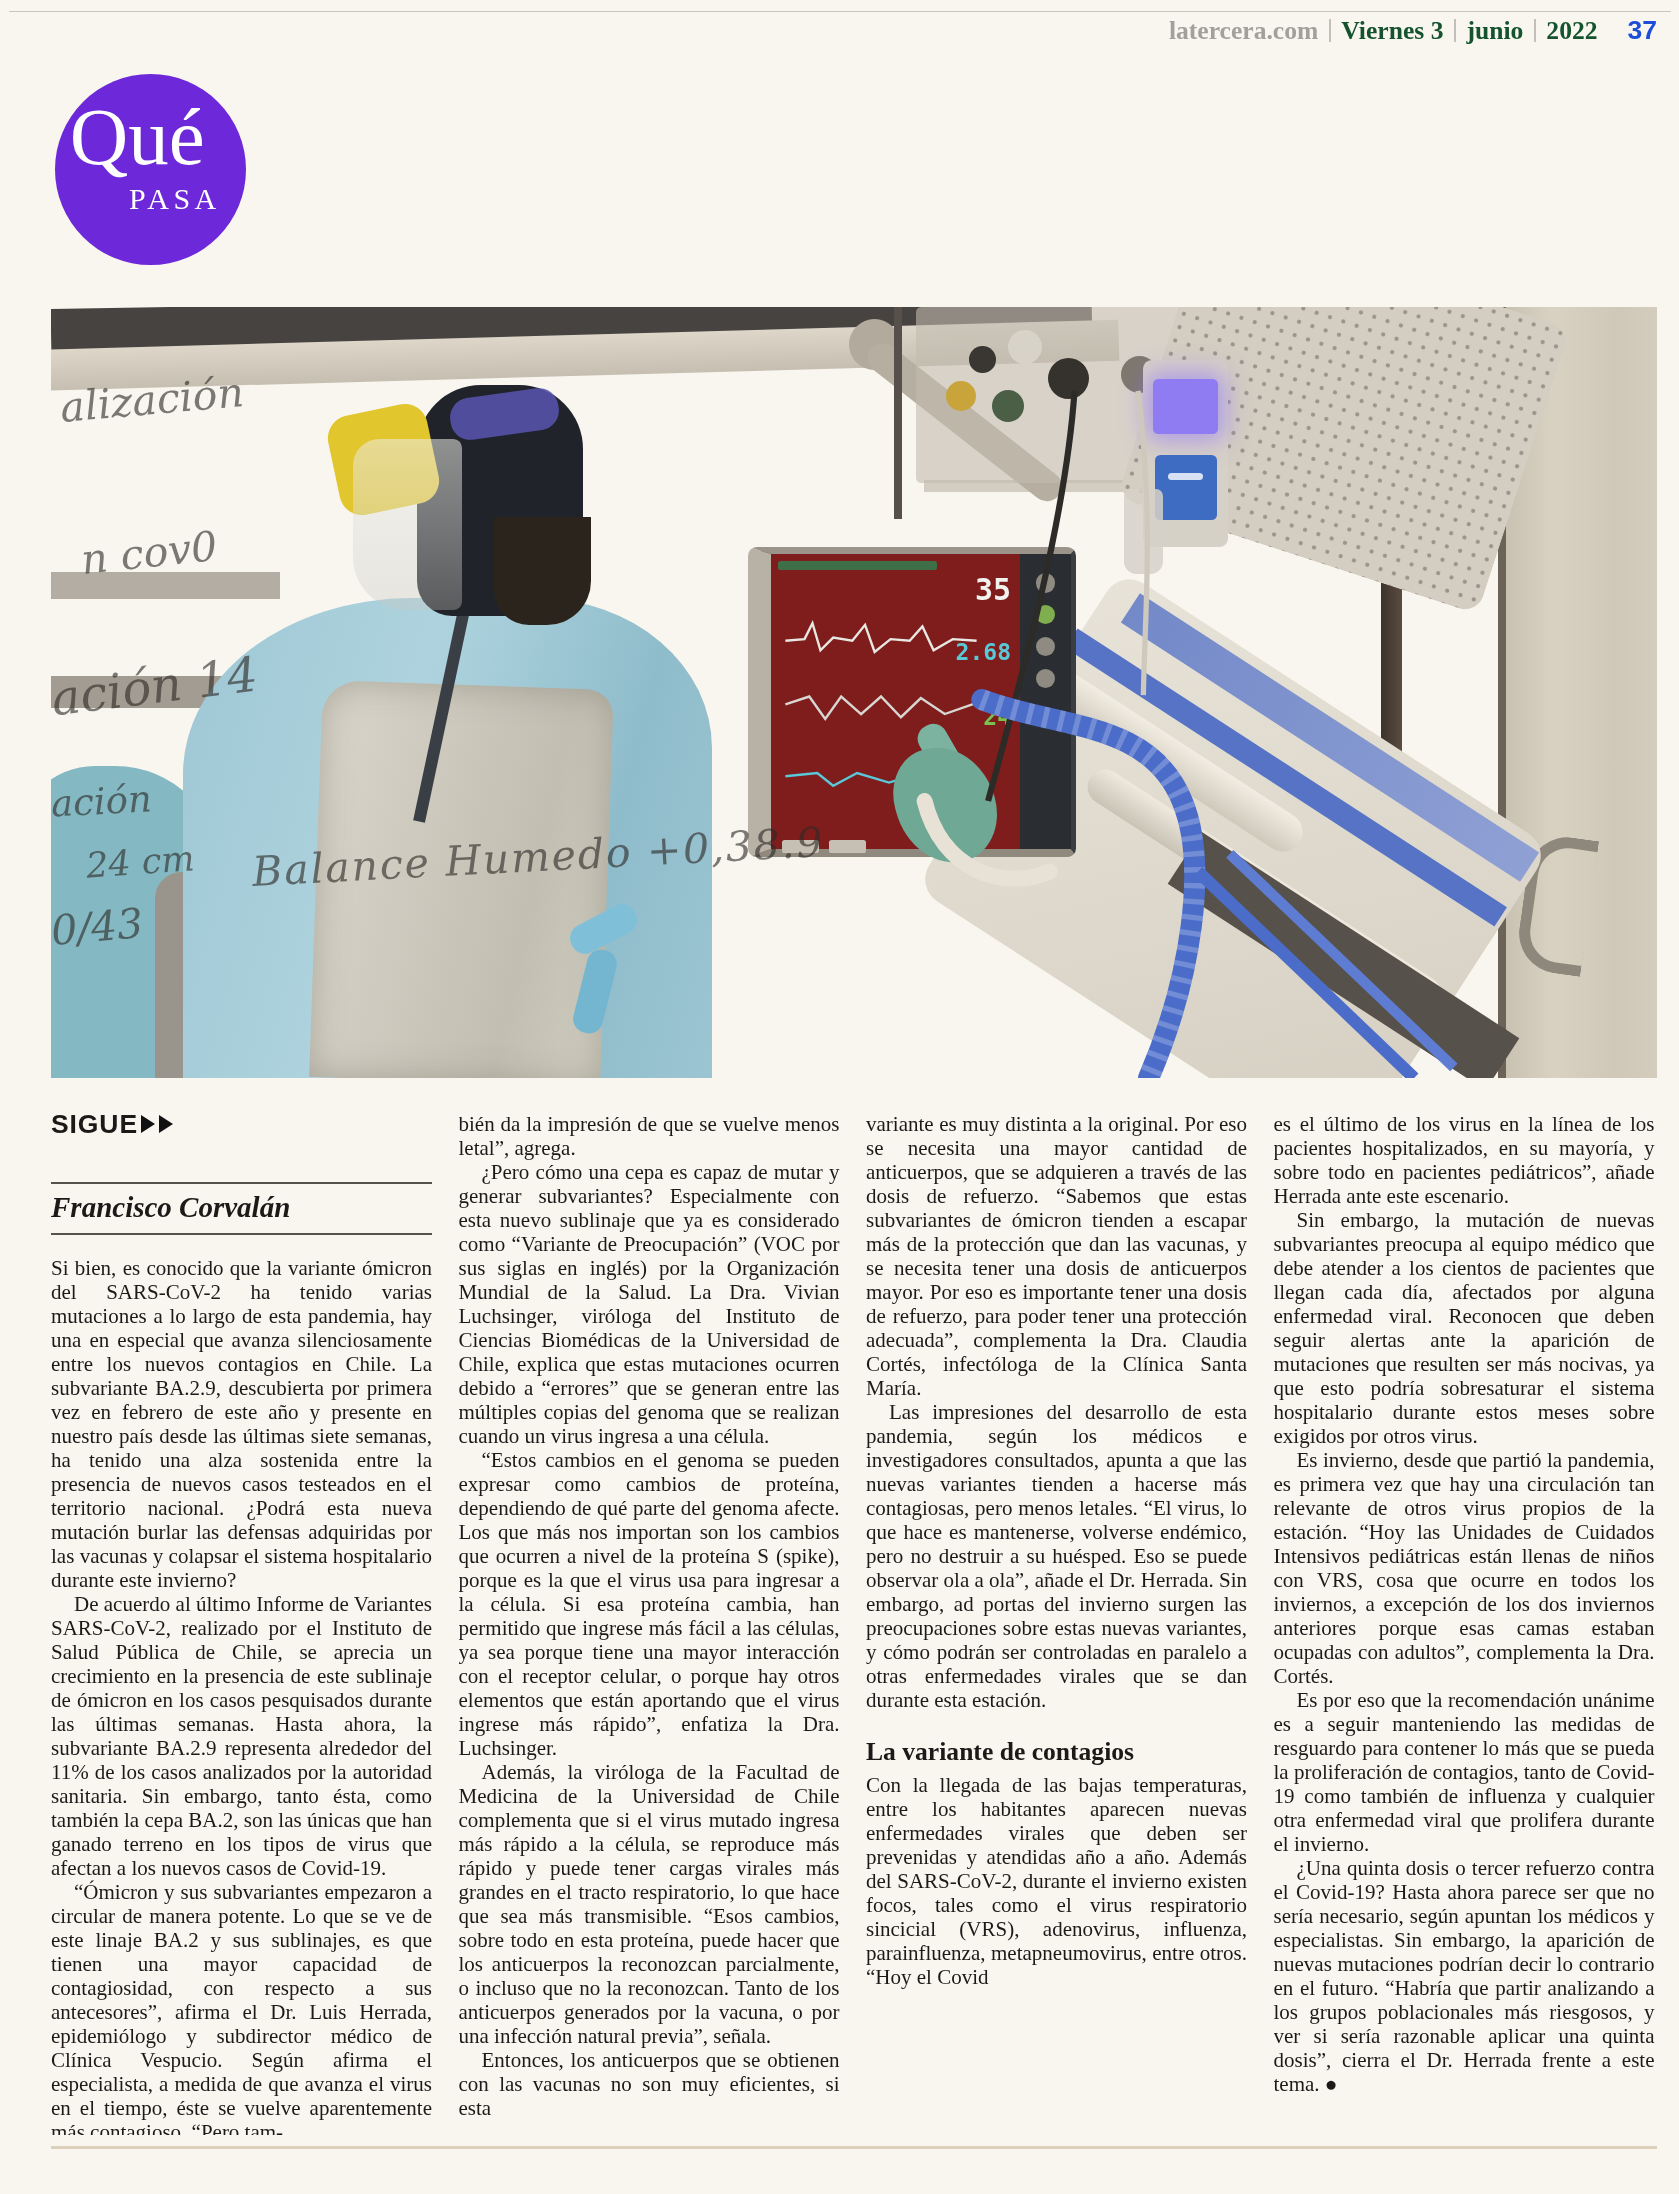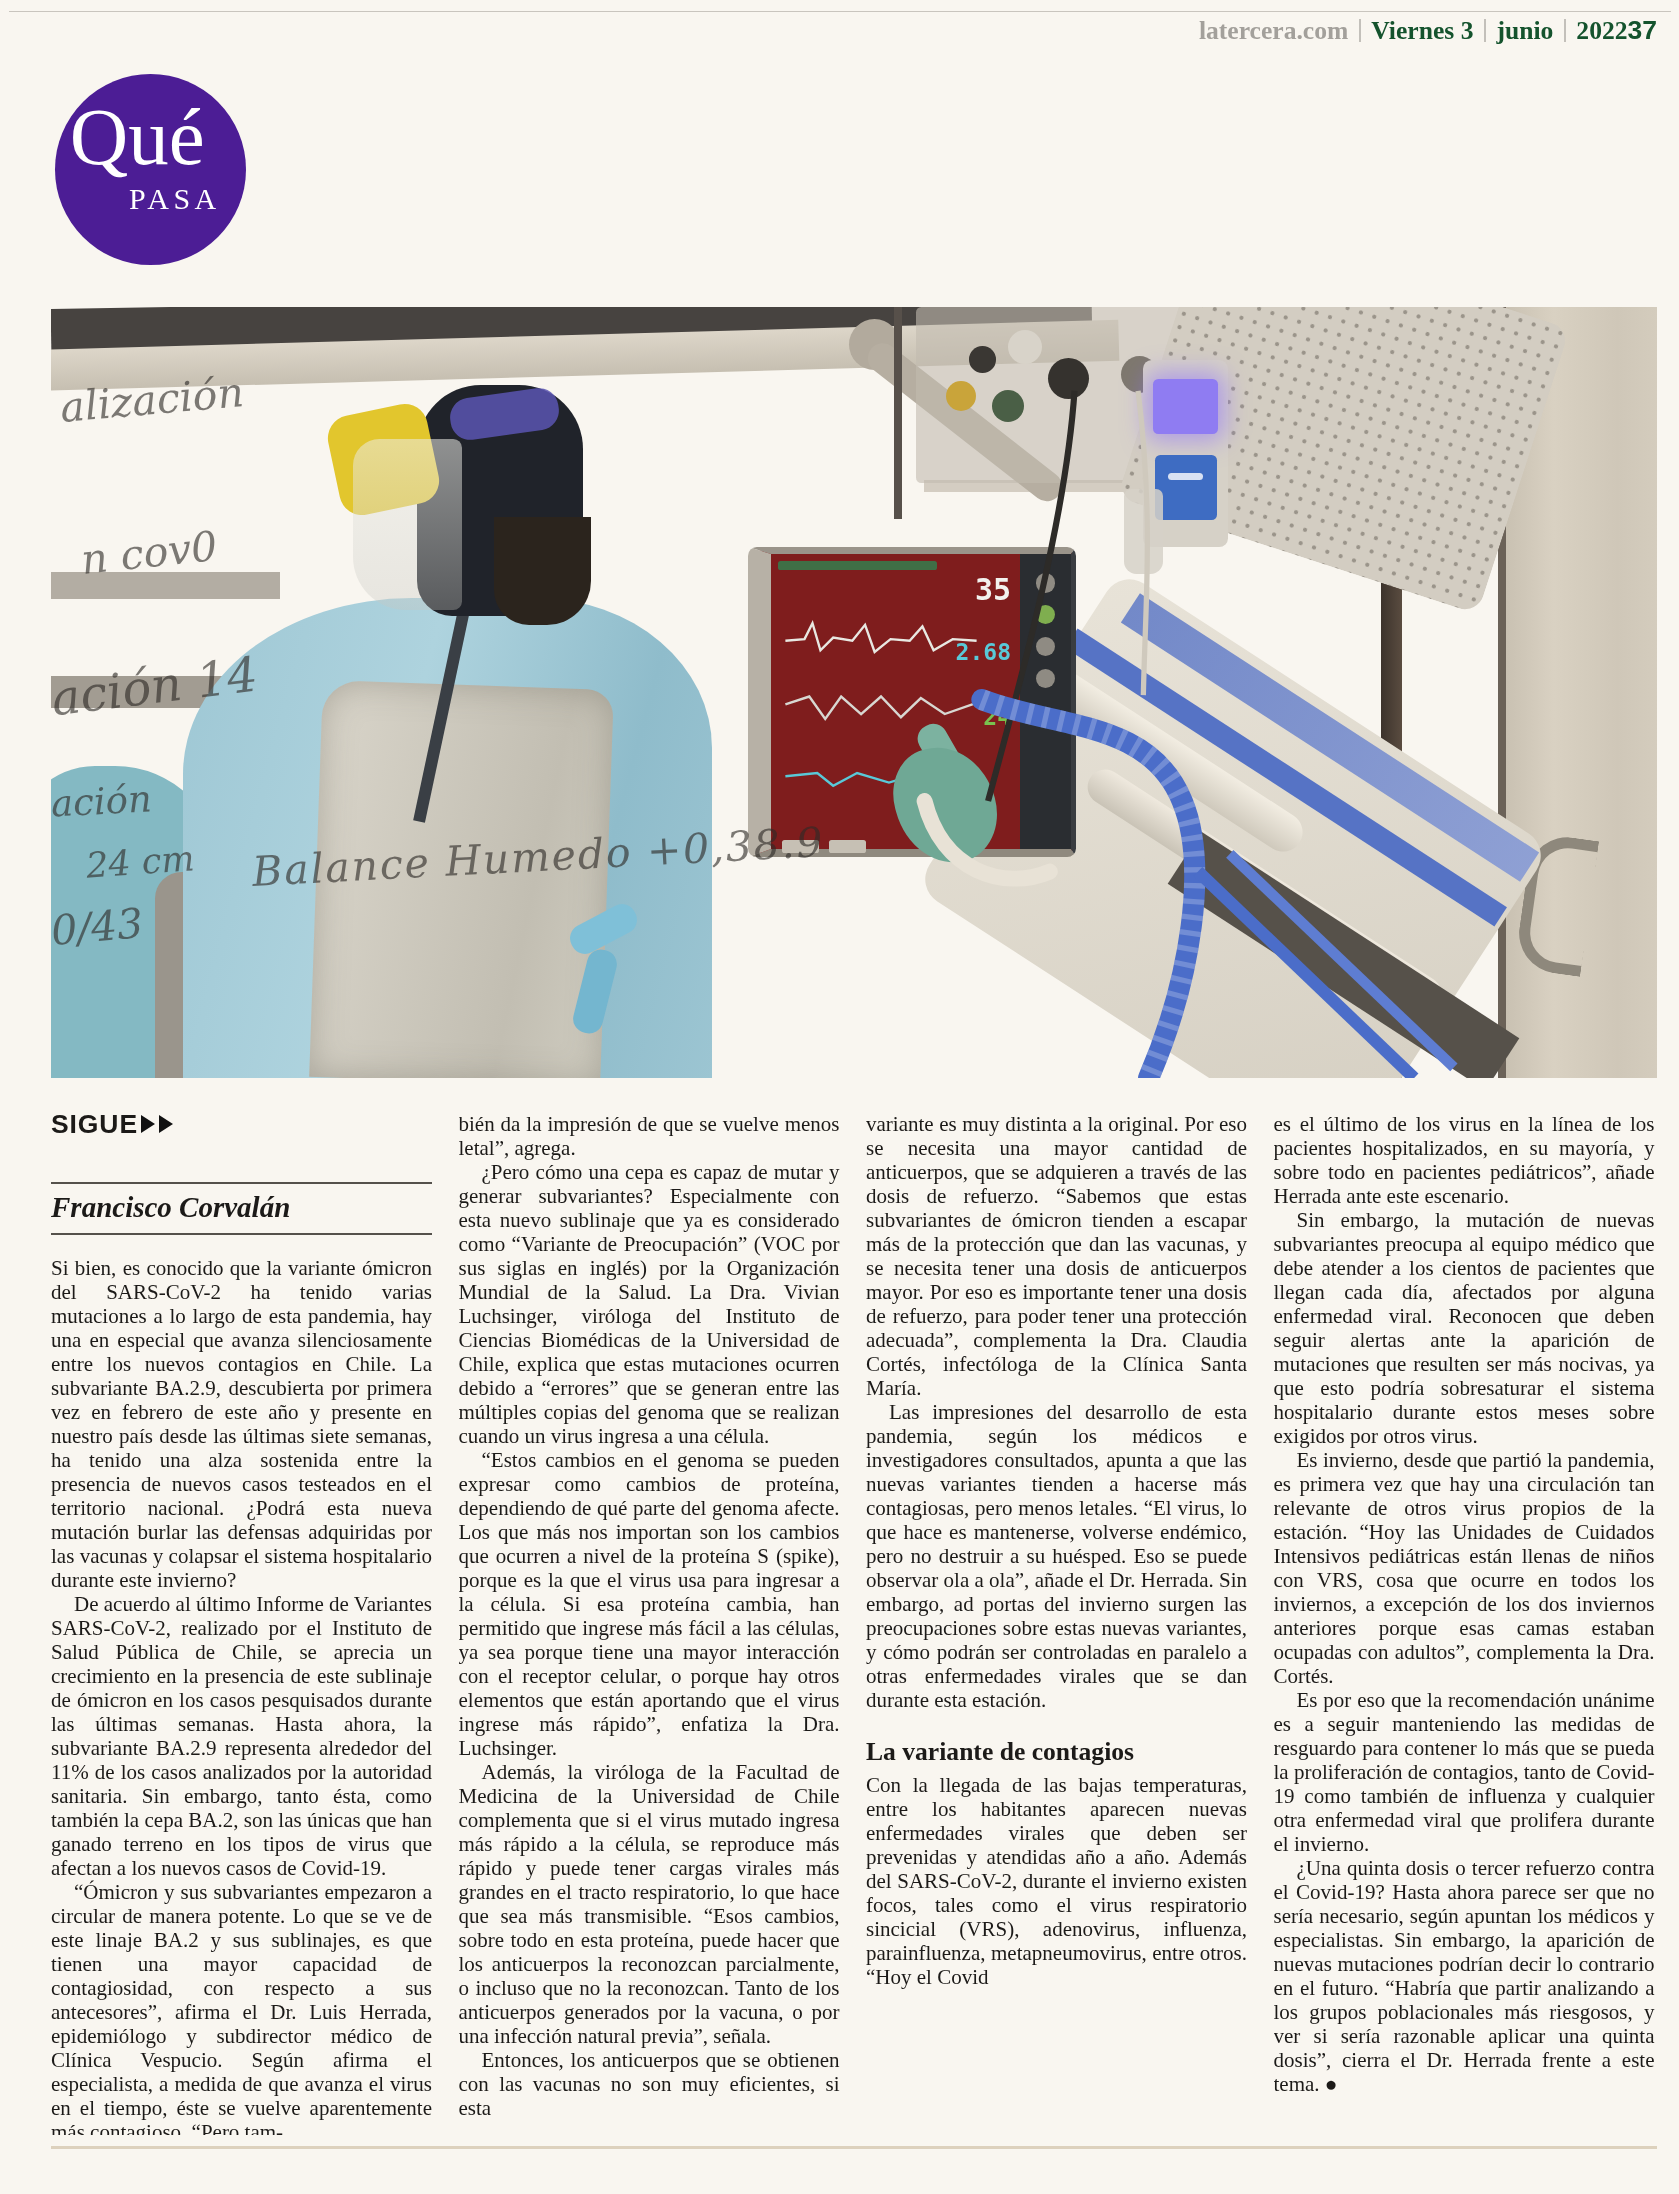--- a/index.html
+++ b/index.html
@@ -10,21 +10,21 @@
   }
   
   .topline{position:absolute;top:10.6px;left:8.8px;right:8.8px;height:0.9px;background:#c9c5be;}
   .masthead{
     position:absolute;top:16px;right:23px;display:flex;align-items:baseline;
     font-weight:bold;font-size:25.6px;line-height:28px;
   }
   .masthead .site{color:#a3a09b;}
   .masthead .sep{width:1.8px;height:23px;background:#c3c0ba;margin:0 10.6px;align-self:center;}
   .masthead .date-part{color:#14532d;}
-  .masthead .pageno{font-family:"Liberation Sans",sans-serif;font-size:26.5px;color:#14532d;}
+  .masthead .pageno{font-family:"Liberation Sans",sans-serif;font-size:26.5px;margin-left:30px;color:#1d4ed8;}
   
   .logo{
     position:absolute;left:55px;top:74px;width:191px;height:191px;border-radius:50%;
     color:#fff;text-align:center;
   }
   .logo .que{position:absolute;left:0;right:26.5px;top:19.4px;font-size:81px;line-height:88px;font-family:"Liberation Serif",serif;}
   .logo .pasa{position:absolute;left:74px;top:108px;font-size:30px;letter-spacing:4.4px;font-family:"Liberation Serif",serif;}
   
   .photo{
     position:absolute;left:51px;top:307px;width:1606px;height:771px;overflow:hidden;
@@ -142,21 +142,21 @@
   <span class="site">latercera.com</span>
   <span class="sep"></span>
   <span class="date-part">Viernes 3</span>
   <span class="sep"></span>
   <span class="date-part">junio</span>
   <span class="sep"></span>
   <span class="date-part">2022</span>
   <span class="pageno">37</span>
 </div>
 
-<div class="logo" id="logo" style="background: #4c1d95;">
+<div class="logo" id="logo" style="background: #6d28d9;">
   <div class="que">Qué</div>
   <div class="pasa">PASA</div>
 </div>
 
 <div class="photo">
   <div class="ph-topdark"></div>
   <div class="ph-glassbar"></div>
   <div class="ph-railA"></div>
   <div class="ph-railB"></div>
   <div class="ph-wallrail"></div>

